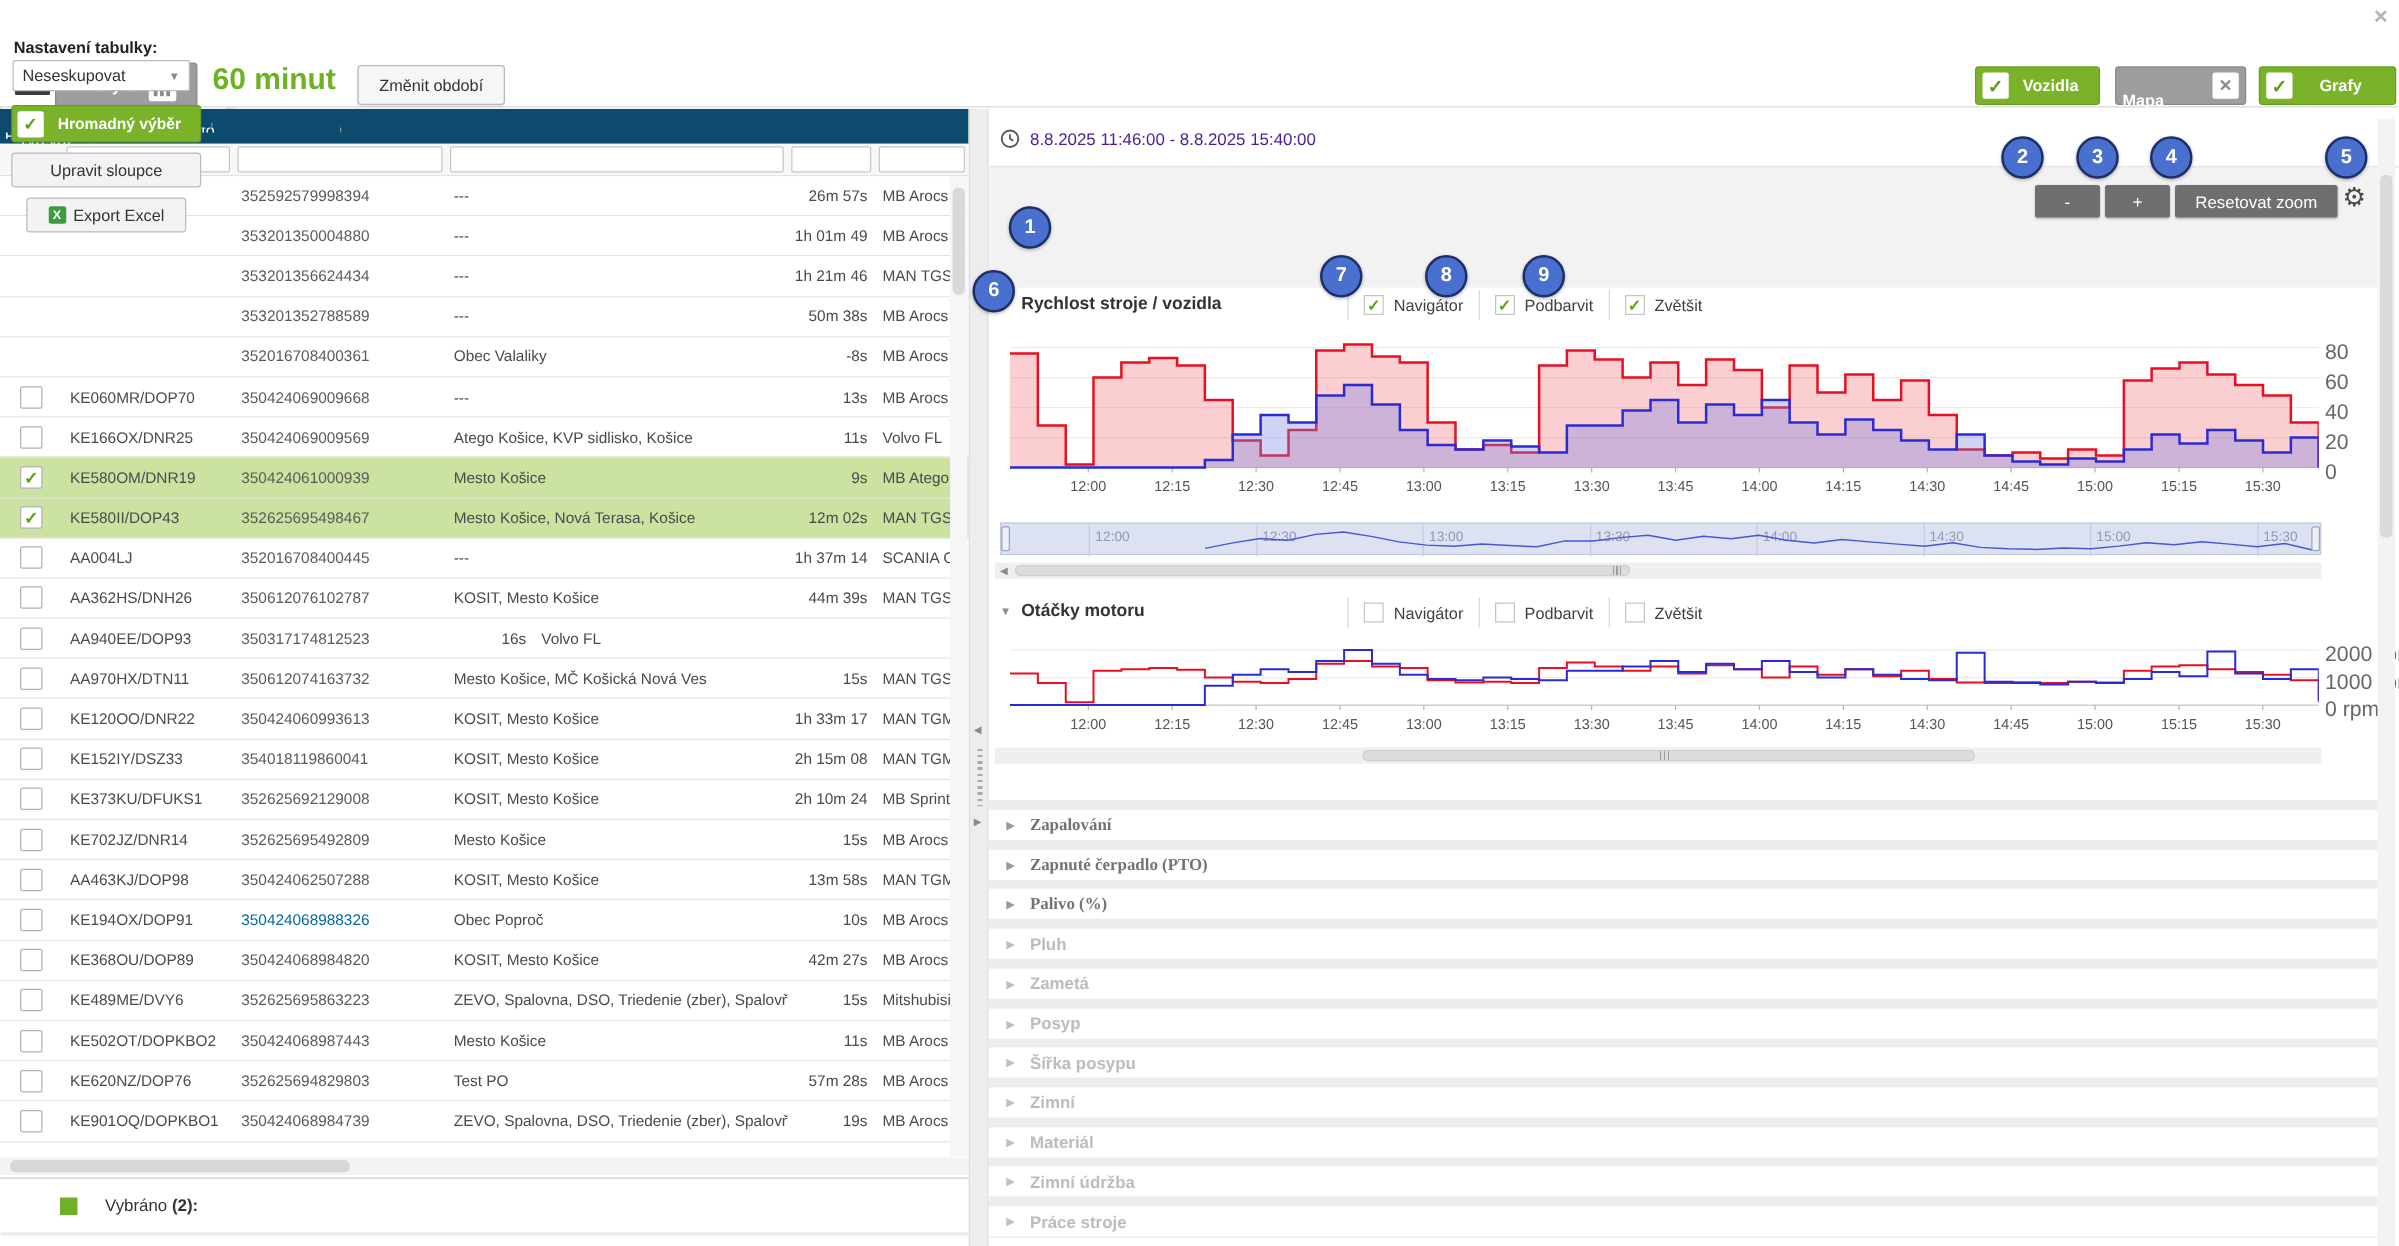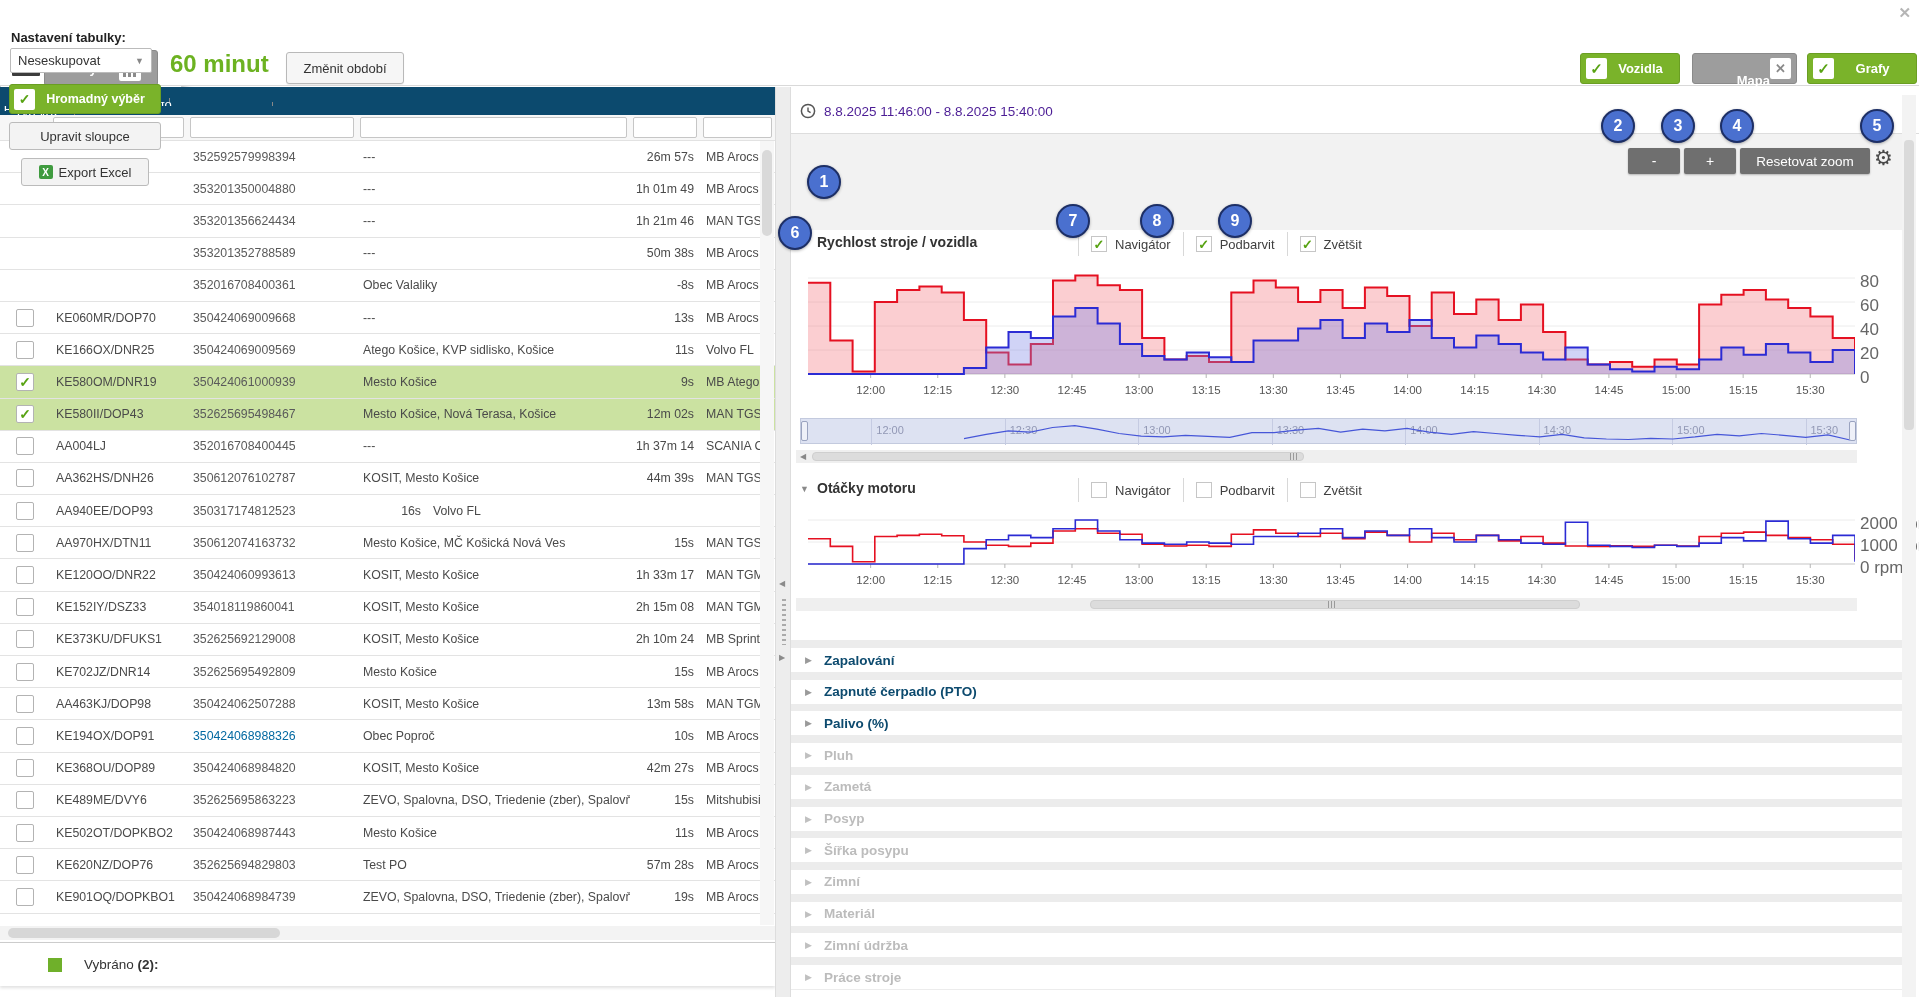--- a/index.html
+++ b/index.html
@@ -18,21 +18,21 @@
   #btn-analyza .ico-box i { display:block; width:3px; background:#8b8b8b; }
   #period-label { left:170px; top:50px; font-size:24px; font-weight:bold; color:#6cb221; }
   #btn-change-period { left:286px; top:52px; width:118px; height:32px; background:#f6f6f6; border:1px solid #b9b9b9; color:#333; box-shadow:0 1px 1px rgba(0,0,0,.08); }
   .btn-green { background:#7ab32a; border:1px solid #6a9e23; color:#fff; font-weight:bold; }
   .btn-grayt { background:#9d9d9d; border:1px solid #8a8a8a; color:#fff; font-weight:bold; }
   .chk-sq { width:21px; height:21px; background:#fff; border-radius:2px; display:flex; align-items:center; justify-content:center; font-size:15px; font-weight:bold; color:#58a313; }
   .x-sq { width:21px; height:21px; background:#fff; border-radius:2px; display:flex; align-items:center; justify-content:center; font-size:13px; font-weight:bold; color:#8a8a8a; }
   #btn-vozidla { left:1580px; top:53px; width:100px; height:31px; justify-content:flex-start; padding:0 5px; }
   #btn-vozidla .lbl { flex:1; text-align:center; }
   #btn-mapa { left:1692px; top:53px; width:105px; height:31px; justify-content:flex-start; padding:0 5px; }
-  #btn-mapa .lbl { flex:1; text-align:right;margin-top:24px; }
+  #btn-mapa .lbl { flex:1; text-align:left;margin-top:24px; }
   #btn-grafy { left:1807px; top:53px; width:110px; height:31px; justify-content:flex-start; padding:0 5px; }
   #btn-grafy .lbl { flex:1; text-align:center; }
 
   
   #tablewrap { left:0; top:87px; width:775px; height:839px; background:#fff; overflow:hidden; }
   .thead { display:flex; height:28px; background:#0c4a6e; color:#fff; font-size:13px;flex-direction:column; }
   .thead .tc { display:flex; align-items:center; justify-content:center; border-right:1px solid #888; overflow:hidden; white-space:nowrap; }
   .tfilter { display:flex; height:26px; background:#f7f7f7; border-bottom:1px solid #e2e2e2; }
   .tfilter .tc { padding:2px 3px; }
   .tfilter input { width:100%; height:21px; border:1px solid #c6c6c6; border-radius:2px; background:#fff; }
@@ -103,21 +103,21 @@
   #navigator .ntick { position:absolute; top:0; width:1px; height:26px; background:#c5cbe2; }
   #navigator .nh { position:absolute; top:2px; width:7px; height:20px; background:#eef0f8; border:1px solid #9aa3c0; border-radius:2px; cursor:ew-resize; }
   .sbar { position:absolute; width:1061px; height:13px; background:#efefef; }
   .sbar .ar { position:absolute; left:4px; top:2px; font-size:8px; color:#888; }
   .sbar .th { position:absolute; top:2px; height:9px; background:#dcdcdc; border:1px solid #cfcfcf; border-radius:4px; cursor:pointer; }
   .sbar .gr { position:absolute; top:3px; width:8px; height:7px; background:repeating-linear-gradient(90deg,#9a9a9a,#9a9a9a 1px,transparent 1px,transparent 3px); }
   #sections { left:791px; top:640px; width:1111px; height:350px; background:#ececec; }
   .secbar { position:absolute; left:0; width:1111px; height:24px; background:#fff; display:flex; align-items:center; cursor:pointer; }
   .secbar .chv { margin-left:14px; margin-right:12px; font-size:9px; color:#c0c0c0; }
   .secbar .slb { font-size:13.5px; font-weight:bold; }
-  .secbar.en .slb { color:#0c4a6e; }
+  .secbar.en .slb { color:#737373;font-family:Liberation Serif, serif; }
   .secbar.en .chv { color:#9a9a9a; }
   .secbar.dis .slb { color:#bcbcbc; }
   #rscroll { left:1902px; top:95px; width:14px; height:902px; background:#f3f3f3; }
   #rthumb { left:1904px; top:140px; width:10px; height:290px; background:#dadada; border-radius:4px; }
 
   .badge { position:absolute; width:34px; height:34px; border-radius:50%; background:#4a70cf; border:2px solid #1d2f66; color:#fff; font-size:16px; font-weight:bold; display:flex; align-items:center; justify-content:center; z-index:100; box-shadow:0 1px 3px rgba(0,0,0,.3); }
 </style>
 </head>
 <body>
 

